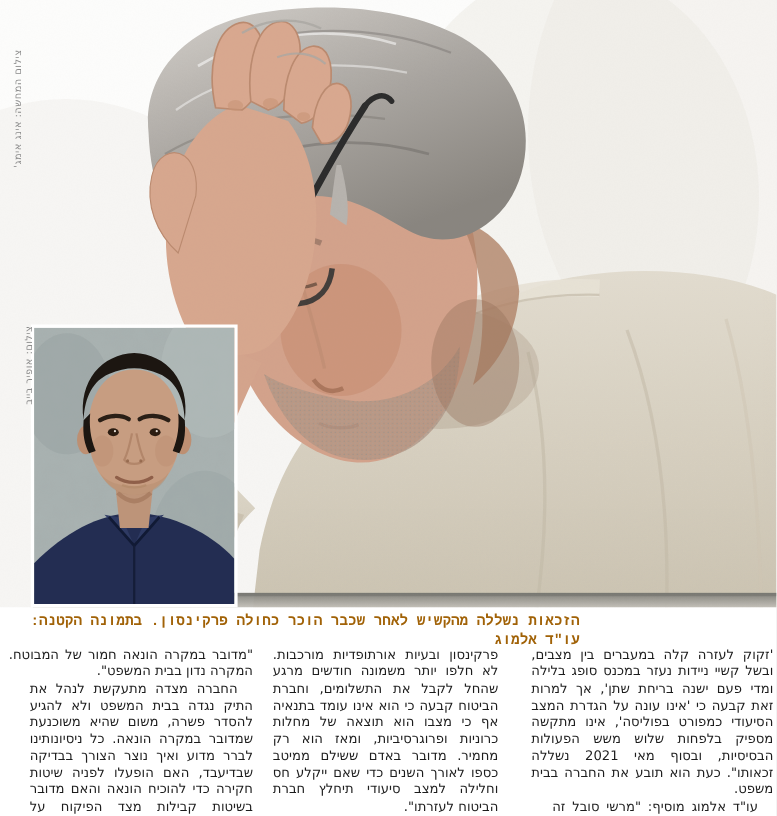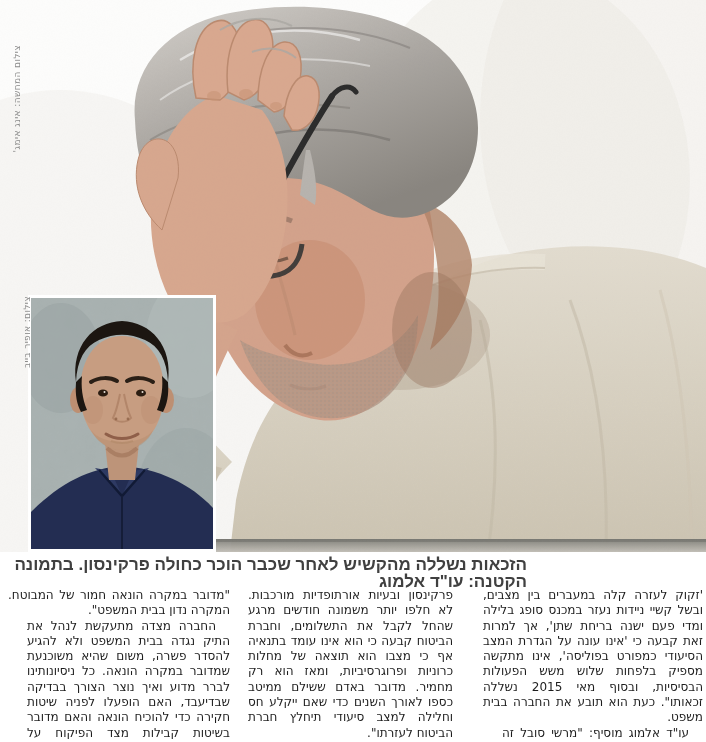--- a/index.html
+++ b/index.html
@@ -22,22 +22,22 @@
     direction:rtl;text-align:right;white-space:nowrap;
     font-size:9px;letter-spacing:.4px;color:#8b8b8b;
     font-family:"DejaVu Sans","Liberation Sans",sans-serif;
   }
   .vcredit.main{left:-150px;top:45px;width:160px;}
   .vcredit.inset{left:-120px;top:296px;width:140px;}
   
   .caption{
     position:absolute;left:8px;top:556px;width:519px;height:18px;
     direction:rtl;text-align:right;
-    font-weight:700;font-size:17px;line-height:17px;color:#404040;
-    font-family:Liberation Sans, sans-serif;
+    font-weight:700;font-size:13px;line-height:17px;color:#a16207;
+    font-family:Liberation Mono, monospace;
   }
   
   .col{
     position:absolute;top:588px;height:154px;overflow:hidden;
     direction:rtl;text-align:justify;
     font-size:12px;line-height:15.3px;color:#1d1d1d;
     font-family:"DejaVu Sans","Liberation Serif",serif;
   }
   .col p{margin:0;}
   .col p.indent{text-indent:14px;margin-left:19px;}
@@ -195,21 +195,21 @@
       <path d="M 75 136 C 84 142 98 142 107 136" stroke="#8f5f49" stroke-width="3" fill="none" stroke-linecap="round"></path>
       <path d="M 80 143 C 88 146 94 146 102 143" stroke="#b08868" stroke-width="2" fill="none" opacity="0.6"></path>
     </svg>
   </div>
 
   <div class="vcredit inset">צילום: אופיר בייב</div>
 
   <div class="caption">הזכאות נשללה מהקשיש לאחר שכבר הוכר כחולה פרקינסון. בתמונה הקטנה: עו"ד אלמוג</div>
 
   <div class="col col-right">
-    <p>'זקוק לעזרה קלה במעברים בין מצבים, ובשל קשיי ניידות נעזר במכנס סופג בלילה ומדי פעם ישנה בריחת שתן', אך למרות זאת קבעה כי 'אינו עונה על הגדרת המצב הסיעודי כמפורט בפוליסה', אינו מתקשה מספיק בלפחות שלוש משש הפעולות הבסיסיות, ובסוף מאי 2015 נשללה זכאותו". כעת הוא תובע את החברה בבית משפט.</p>
+    <p>'זקוק לעזרה קלה במעברים בין מצבים, ובשל קשיי ניידות נעזר במכנס סופג בלילה ומדי פעם ישנה בריחת שתן', אך למרות זאת קבעה כי 'אינו עונה על הגדרת המצב הסיעודי כמפורט בפוליסה', אינו מתקשה מספיק בלפחות שלוש משש הפעולות הבסיסיות, ובסוף מאי 2021 נשללה זכאותו". כעת הוא תובע את החברה בבית משפט.</p>
     <p class="indent">עו"ד אלמוג מוסיף: "מרשי סובל זה שנים משורה ארוכה של מחלות קשות, ובהן</p>
   </div>
   <div class="col col-mid">
     <p>פרקינסון ובעיות אורתופדיות מורכבות. לא חלפו יותר משמונה חודשים מרגע שהחל לקבל את התשלומים, וחברת הביטוח קבעה כי הוא אינו עומד בתנאיה אף כי מצבו הוא תוצאה של מחלות כרוניות ופרוגרסיביות, ומאז הוא רק מחמיר. מדובר באדם ששילם ממיטב כספו לאורך השנים כדי שאם ייקלע חס וחלילה למצב סיעודי תיחלץ חברת הביטוח לעזרתו".</p>
     <p class="indent">מכלל ביטוח ופיננסים נמסר בתגובה:</p>
   </div>
   <div class="col col-left">
     <p>"מדובר במקרה הונאה חמור של המבוטח. המקרה נדון בבית המשפט".</p>
     <p class="indent">החברה מצדה מתעקשת לנהל את התיק נגדה בבית המשפט ולא להגיע להסדר פשרה, משום שהיא משוכנעת שמדובר במקרה הונאה. כל ניסיונותינו לברר מדוע ואיך נוצר הצורך בבדיקה שבדיעבד, האם הופעלו לפניה שיטות חקירה כדי להוכיח הונאה והאם מדובר בשיטות קבילות מצד הפיקוח על הביטוח, עלו בתוהו.</p>
   </div>

